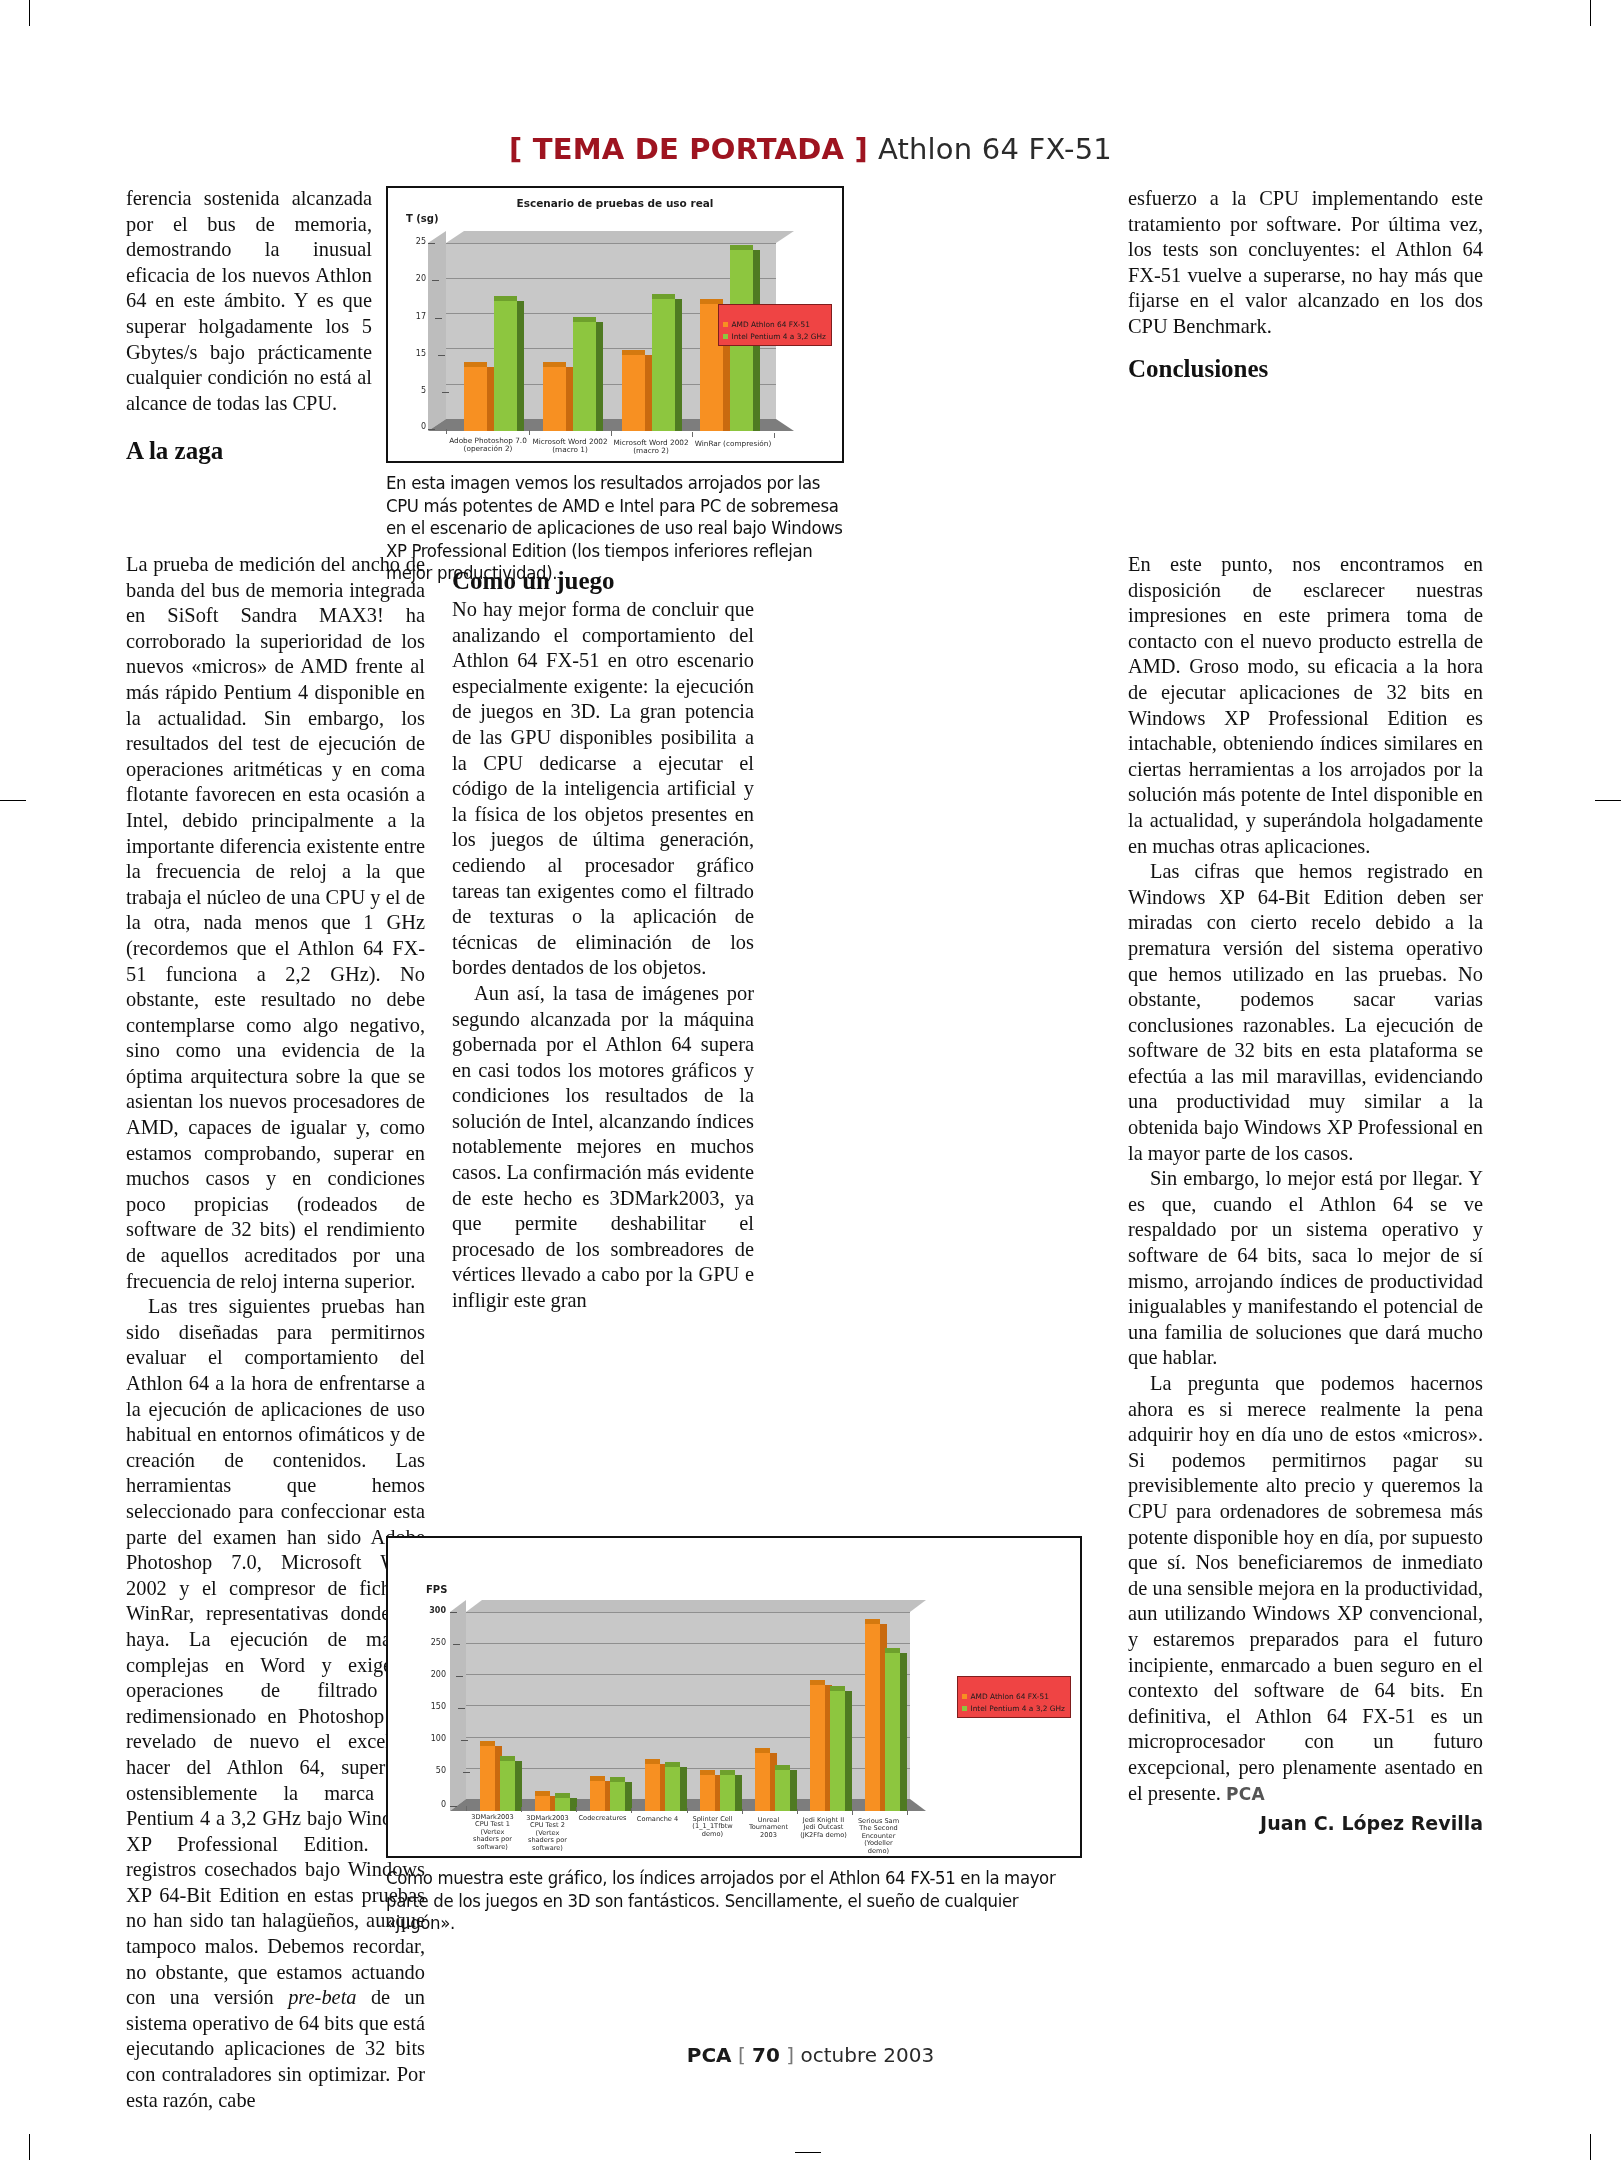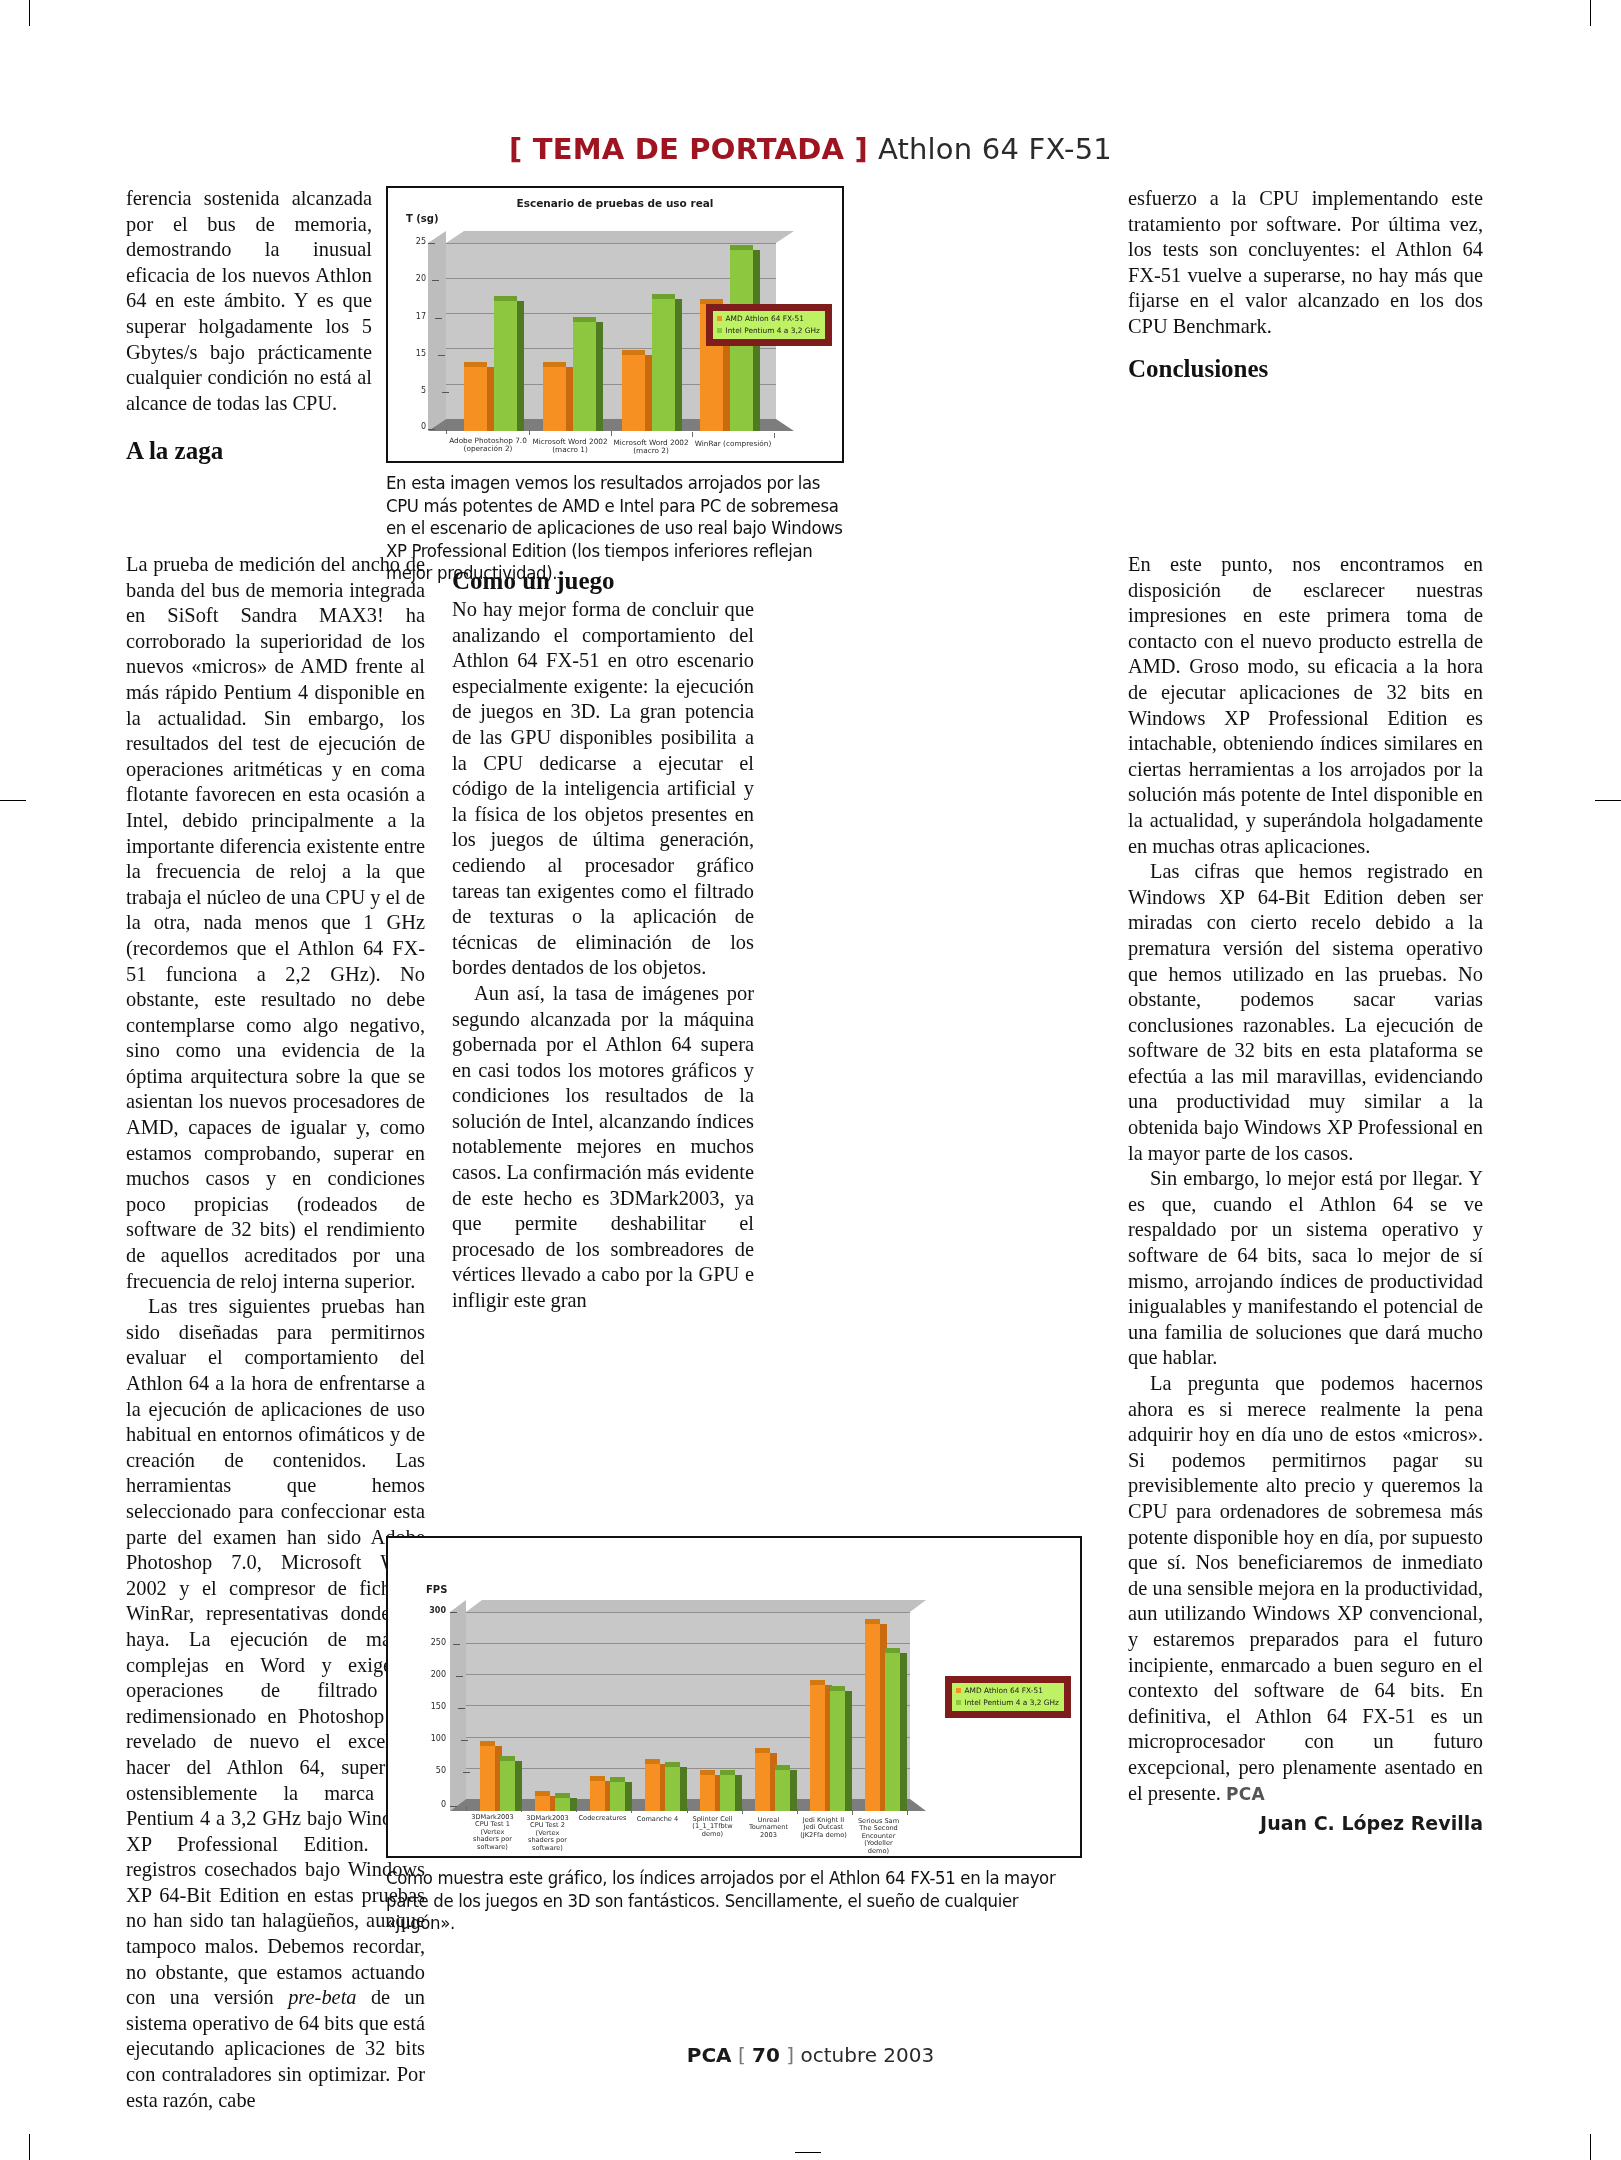--- a/index.html
+++ b/index.html
@@ -202,23 +202,23 @@
     white-space: pre-line;
     word-break: break-word;
   }
   .xtick {
     position: absolute;
     width: 1px;
     background: #6a6a6a;
   }
   .legend {
     position: absolute;
-    border: 7px solid #7f1d1d;
-    background: #bef264;
-    padding: 3px 5px 4px 4px;
+    border: 1px solid #7f1d1d;
+    background: #ef4444;
+    padding: 15px 5px 4px 4px;
     font-family: "DejaVu Sans", sans-serif;
     color: #1c1c1c;
     white-space: nowrap;
   }
   .legend .row { display: flex; align-items: center; }
   .legend .sw {
     display: inline-block;
     margin-right: 3px;
     flex: none;
   }

